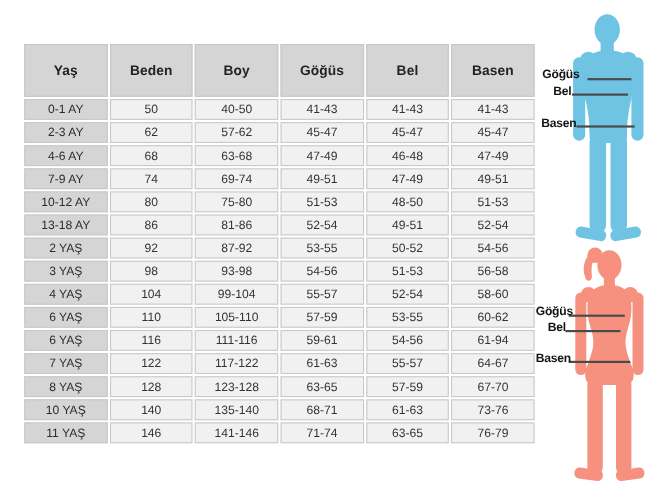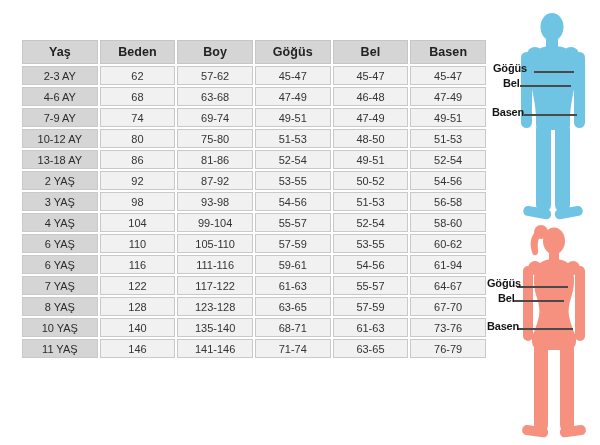--- a/index.html
+++ b/index.html
@@ -10,21 +10,21 @@
   .canvas { position:absolute; inset:0; }
 
   
   table.size-table {
     position:absolute; left:20px; top:38px; width:468px;
     border-collapse:separate; border-spacing:2px; table-layout:fixed;
   }
   .size-table th {
     background:#d5d5d5; border:1px solid #c6c6c6; color:#222;
     font-size:12.5px; font-weight:bold; height:22px; text-align:center;
-    padding:0; letter-spacing:0.1px;
+    padding:12px; letter-spacing:0.1px;
   }
   .size-table td {
     background:#f1f1f1; border:1px solid #c9c9c9; color:#333;
     font-size:11px; font-weight:normal; height:17px; text-align:center;
     padding:0; white-space:nowrap;
   }
   .size-table td.age-cell { background:#d5d5d5; color:#2b2b2b; }
 
   
   .figure { position:absolute; z-index:1; }
@@ -65,20 +65,28 @@
         <tr>
           <th>Yaş</th>
           <th>Beden</th>
           <th>Boy</th>
           <th>Göğüs</th>
           <th>Bel</th>
           <th>Basen</th>
         </tr>
       </thead>
     <tbody>
+        <tr>
+          <td class="age-cell">0-1 AY</td>
+          <td>50</td>
+          <td>40-50</td>
+          <td>41-43</td>
+          <td>41-43</td>
+          <td>41-43</td>
+        </tr>
         <tr>
           <td class="age-cell">2-3 AY</td>
           <td>62</td>
           <td>57-62</td>
           <td>45-47</td>
           <td>45-47</td>
           <td>45-47</td>
         </tr>
         <tr>
           <td class="age-cell">4-6 AY</td>

